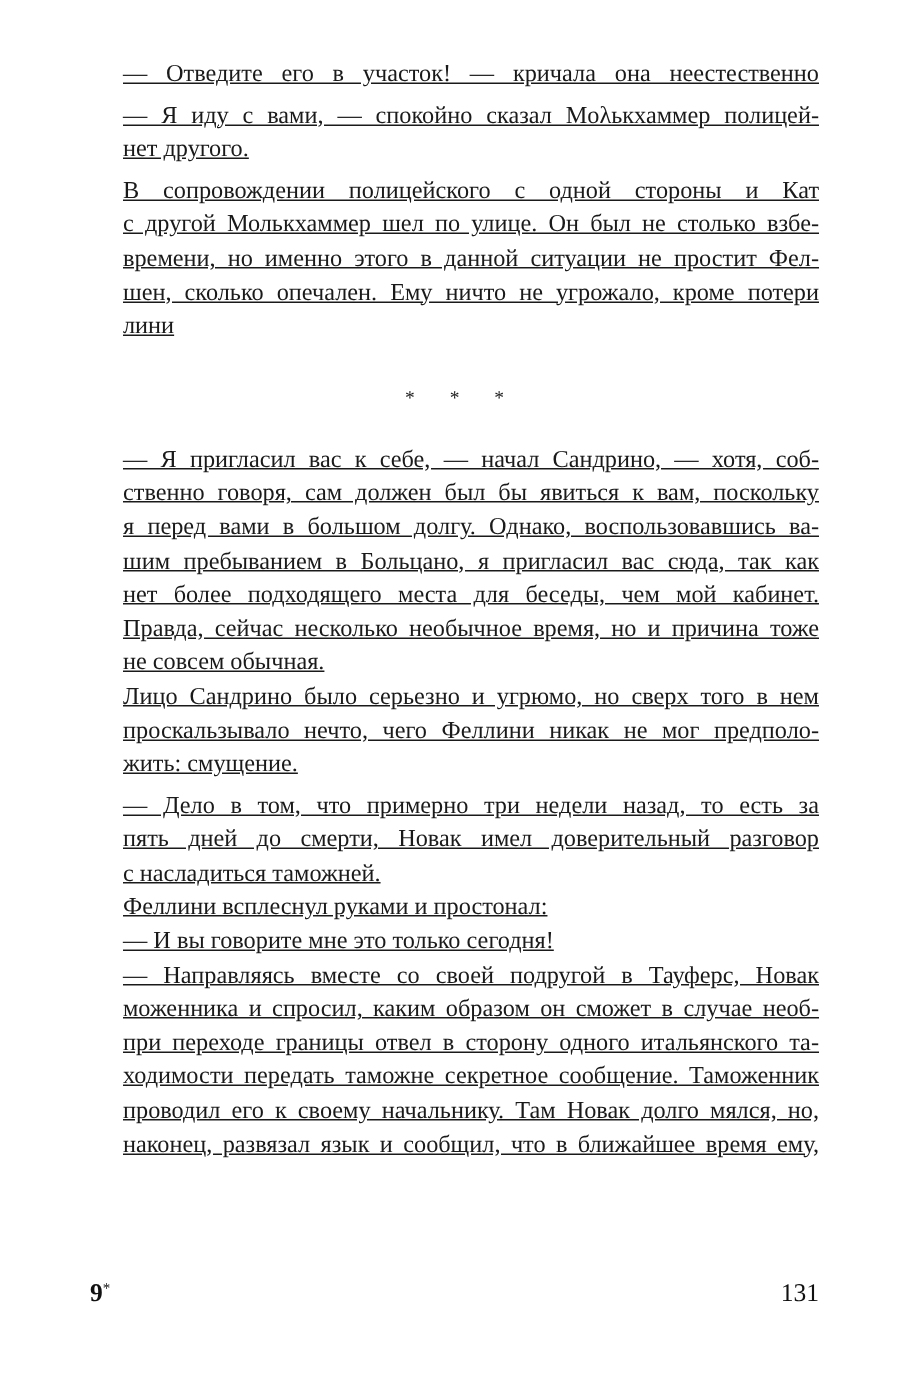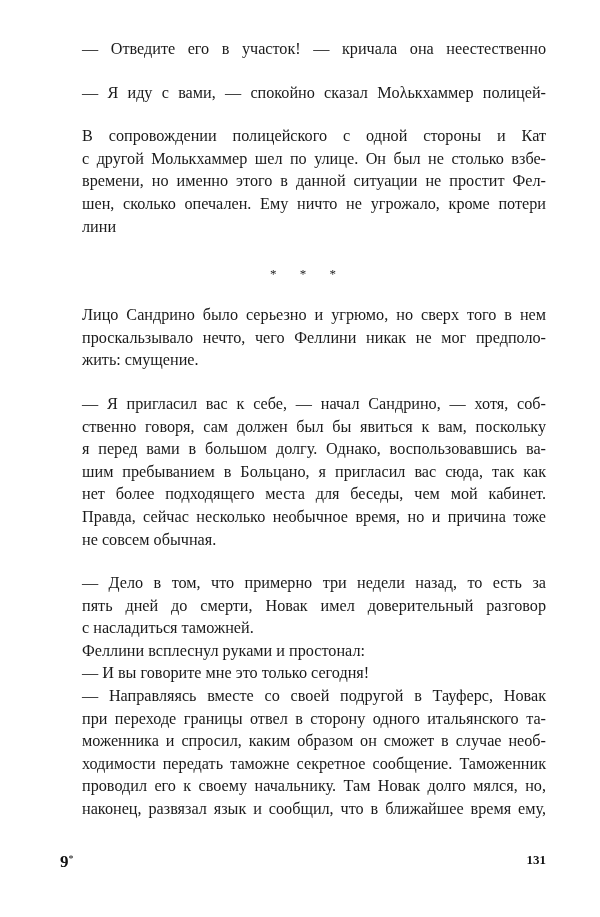--- a/index.html
+++ b/index.html
@@ -4,85 +4,86 @@
 <style>
   html, body { margin: 0; padding: 0; background: #ffffff; }
   body { width: 600px; height: 917px; position: relative; overflow: hidden; }
   .page {
     position: absolute; left: 60px; top: 38px; width: 486px;
     font-family: "Liberation Serif", "DejaVu Serif", serif;
     font-size: 16.2px; line-height: 22.6px; color: #1a1a1a;
     text-align: justify;
   }
   .p { margin: 0; text-indent: 22px; }
-  .p.gap { margin-top: 21px; }
-  .line { display: block; text-align: justify; text-align-last: justify; white-space: nowrap; }
+  .p.gap { margin-top: 5px; }
+  .line { display: block; text-align: justify; text-align-last: justify; white-space: nowrap; text-decoration: underline; }
   .line.last { text-align-last: left; }
   .sep {
     text-align: center; margin: 26px 0 20px 0; letter-spacing: 10px;
     font-size: 13px; line-height: 20px; padding-left: 10px;
   }
   .footer {
     position: absolute; top: 852px; left: 60px; width: 486px;
     font-family: "Liberation Serif", "DejaVu Serif", serif; color: #111;
   }
   .sig { position: absolute; left: 0; top: 0; font-size: 17px; font-weight: bold; }
   .sig sup { font-size: 10px; vertical-align: 5px; font-weight: normal; }
-  .pagenum { position: absolute; right: 0; top: 0; font-size: 13px; font-weight: bold; }
+  .pagenum { position: absolute; right: 0; top: 0; font-size: 17px; font-weight: normal; }
 </style>
 </head>
 <body>
 
 <div class="page">
   <div id="block1">
       <p class="p">
         <span class="line">— Отведите его в участок! — кричала она неестественно</span>
       </p>
       <p class="p gap">
         <span class="line">— Я иду с вами, — спокойно сказал Мολькхаммер полицей-</span>
+        <span class="line last">нет другого.</span>
       </p>
       <p class="p gap">
         <span class="line">В сопровождении полицейского с одной стороны и Кат</span>
         <span class="line">с другой Молькхаммер шел по улице. Он был не столько взбе-</span>
         <span class="line">времени, но именно этого в данной ситуации не простит Фел-</span>
         <span class="line">шен, сколько опечален. Ему ничто не угрожало, кроме потери</span>
         <span class="line last">лини</span>
       </p>
     </div>
   <div class="sep">* * *</div>
   <div id="block2">
-      <p class="p">
-        <span class="line">Лицо Сандрино было серьезно и угрюмо, но сверх того в нем</span>
-        <span class="line">проскальзывало нечто, чего Феллини никак не мог предполо-</span>
-        <span class="line last">жить: смущение.</span>
-      </p>
       <p class="p gap">
         <span class="line">— Я пригласил вас к себе, — начал Сандрино, — хотя, соб-</span>
         <span class="line">ственно говоря, сам должен был бы явиться к вам, поскольку</span>
         <span class="line">я перед вами в большом долгу. Однако, воспользовавшись ва-</span>
         <span class="line">шим пребыванием в Больцано, я пригласил вас сюда, так как</span>
         <span class="line">нет более подходящего места для беседы, чем мой кабинет.</span>
         <span class="line">Правда, сейчас несколько необычное время, но и причина тоже</span>
         <span class="line last">не совсем обычная.</span>
+      </p>
+      <p class="p">
+        <span class="line">Лицо Сандрино было серьезно и угрюмо, но сверх того в нем</span>
+        <span class="line">проскальзывало нечто, чего Феллини никак не мог предполо-</span>
+        <span class="line last">жить: смущение.</span>
       </p>
       <p class="p gap">
         <span class="line">— Дело в том, что примерно три недели назад, то есть за</span>
         <span class="line">пять дней до смерти, Новак имел доверительный разговор</span>
         <span class="line last">с насладиться таможней.</span>
       </p>
       <p class="p">
         <span class="line last">Феллини всплеснул руками и простонал:</span>
       </p>
       <p class="p">
         <span class="line last">— И вы говорите мне это только сегодня!</span>
       </p>
       <p class="p">
         <span class="line">— Направляясь вместе со своей подругой в Тауферс, Новак</span>
+        <span class="line">моженника и спросил, каким образом он сможет в случае необ-</span>
         <span class="line">при переходе границы отвел в сторону одного итальянского та-</span>
-        <span class="line">моженника и спросил, каким образом он сможет в случае необ-</span>
         <span class="line">ходимости передать таможне секретное сообщение. Таможенник</span>
         <span class="line">проводил его к своему начальнику. Там Новак долго мялся, но,</span>
         <span class="line">наконец, развязал язык и сообщил, что в ближайшее время ему,</span>
       </p>
     </div>
 </div>
 
 <div class="footer">
   <span class="sig"><span>9</span><sup>*</sup></span>
   <span class="pagenum">131</span>

